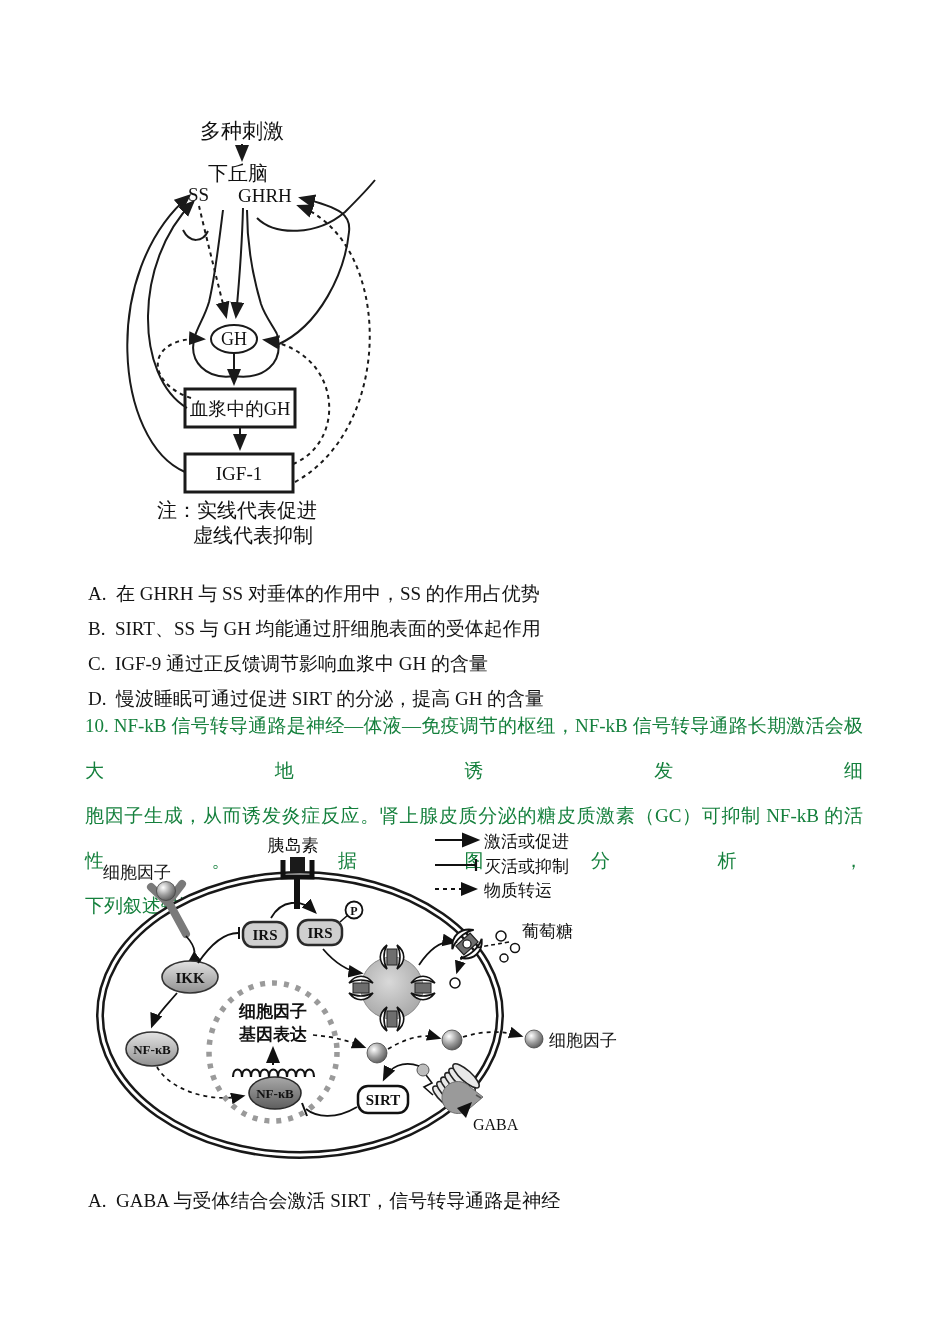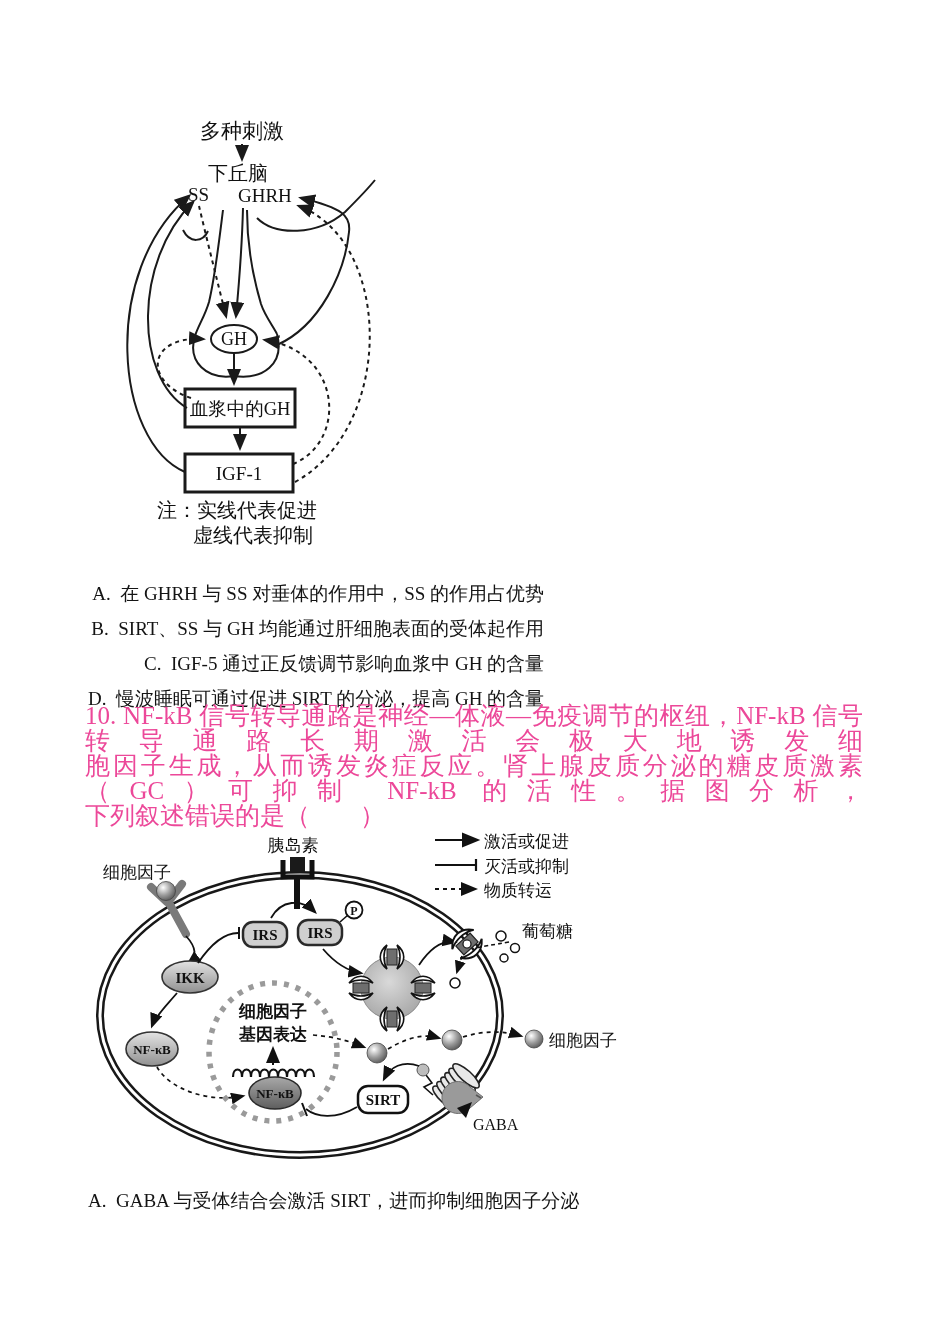--- a/index.html
+++ b/index.html
@@ -1,20 +1,20 @@
 <!DOCTYPE html>
 <html><head>
 <meta charset="utf-8">
 <style>
   html,body{margin:0;padding:0;background:#ffffff;}
   #page{position:relative;width:950px;height:1344px;background:#fff;overflow:hidden;
         font-family:"Liberation Serif","DejaVu Serif",serif;color:#111;padding-left:16px;}
   .abs{position:absolute;}
-  .optline{font-size:19px;line-height:35px;white-space:pre;color:#141414;text-align:right;}
-  .qpara{width:778px;font-size:25px;line-height:25px;color:#ec4899;text-align:justify;}
+  .optline{font-size:19px;line-height:35px;white-space:pre;color:#141414;}
+  .qpara{width:778px;font-size:19px;line-height:45px;color:#15803d;text-align:justify;}
   .jline{text-align:justify;text-align-last:justify;}
   .lline{text-align:left;text-align-last:left;white-space:pre;}
   svg text{font-family:"Liberation Serif","DejaVu Serif",serif;fill:#111;}
   .cjk{font-size:17px;}
 </style>
 </head>
 <body>
 
 <div id="page">
 
@@ -61,21 +61,21 @@
       <path d="M200,370 C300,315 298,130 204,94" stroke-dasharray="4 4" marker-end="url(#ah1)"></path>
     </g>
 
     <text x="62" y="405" font-size="20">注：实线代表促进</text>
     <text x="98" y="430" font-size="20">虚线代表抑制</text>
   </svg>
 
   <div class="abs" style="left:88px;top:576px;">
     <div class="optline">A.  在 GHRH 与 SS 对垂体的作用中，SS 的作用占优势</div>
     <div class="optline">B.  SIRT、SS 与 GH 均能通过肝细胞表面的受体起作用</div>
-    <div class="optline">C.  IGF-5 通过正反馈调节影响血浆中 GH 的含量</div>
+    <div class="optline">C.  IGF-9 通过正反馈调节影响血浆中 GH 的含量</div>
     <div class="optline">D.  慢波睡眠可通过促进 SIRT 的分泌，提高 GH 的含量</div>
   </div>
 
   <div class="abs qpara" style="left:85px;top:703px;">
     <div class="jline">10. NF-kB 信号转导通路是神经—体液—免疫调节的枢纽，NF-kB 信号转导通路长期激活会极大地诱发细</div>
     <div class="jline">胞因子生成，从而诱发炎症反应。肾上腺皮质分泌的糖皮质激素（GC）可抑制 NF-kB 的活性。据图分析，</div>
     <div class="lline">下列叙述错误的是（　　）</div>
   </div>
 
   <svg class="abs" style="left:85px;top:825px;" width="545" height="345" viewBox="0 0 545 345">
@@ -216,15 +216,15 @@
     <circle cx="338" cy="245" r="6" fill="#bdbdbd" stroke="#555" stroke-width="1"></circle>
     <g>
       <path d="M398,272 L385,262 A16,16 0 1 0 385,283 Z" fill="#9a9a9a" stroke="#6e6e6e" stroke-width="1"></path>
       <path d="M391,270 l5,3" stroke="#555" stroke-width="1.5"></path>
     </g>
     <polygon points="372,283 387,277 381,293" fill="#111"></polygon>
     <text x="388" y="305" font-size="16">GABA</text>
     <path d="M334,241 C318,235 305,242 299,254" stroke="#111" stroke-width="1.8" fill="none" marker-end="url(#ah2)"></path>
   </svg>
 
-  <div class="abs optline" style="left:88px;top:1183px;">A.  GABA 与受体结合会激活 SIRT，进而抑制细胞因子分泌</div>
+  <div class="abs optline" style="left:88px;top:1183px;">A.  GABA 与受体结合会激活 SIRT，信号转导通路是神经</div>
 
 </div>
 
 </body></html>

